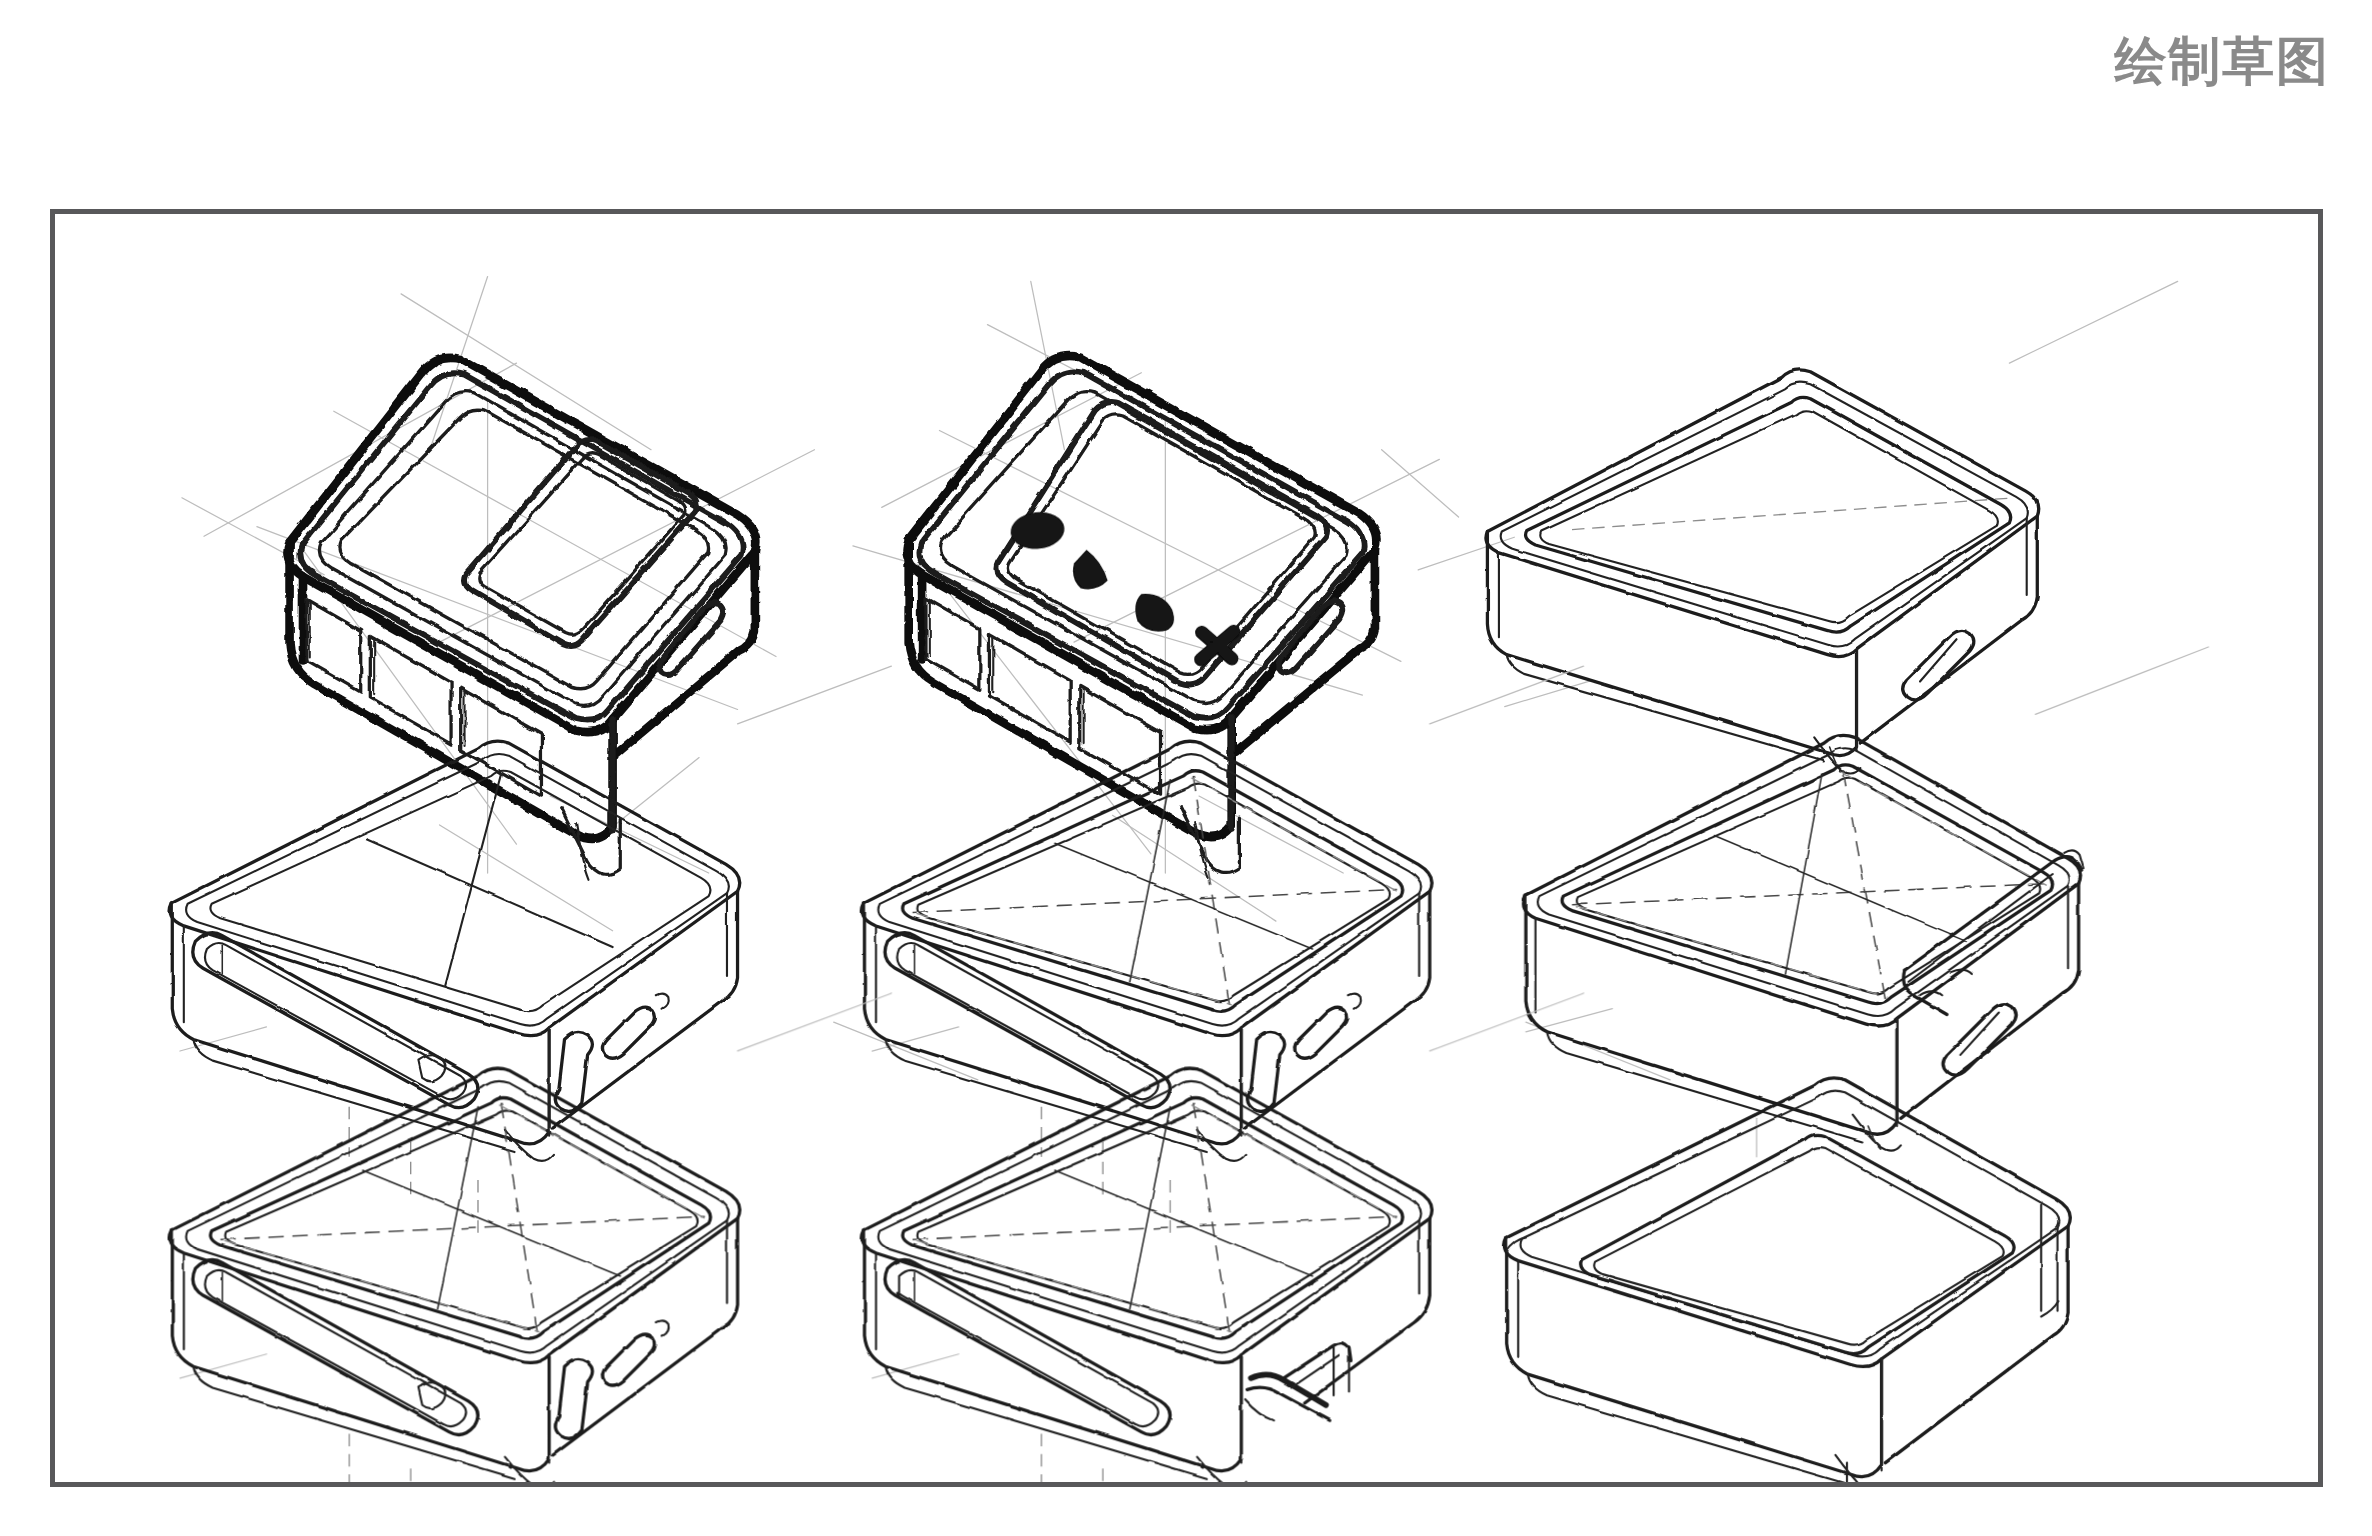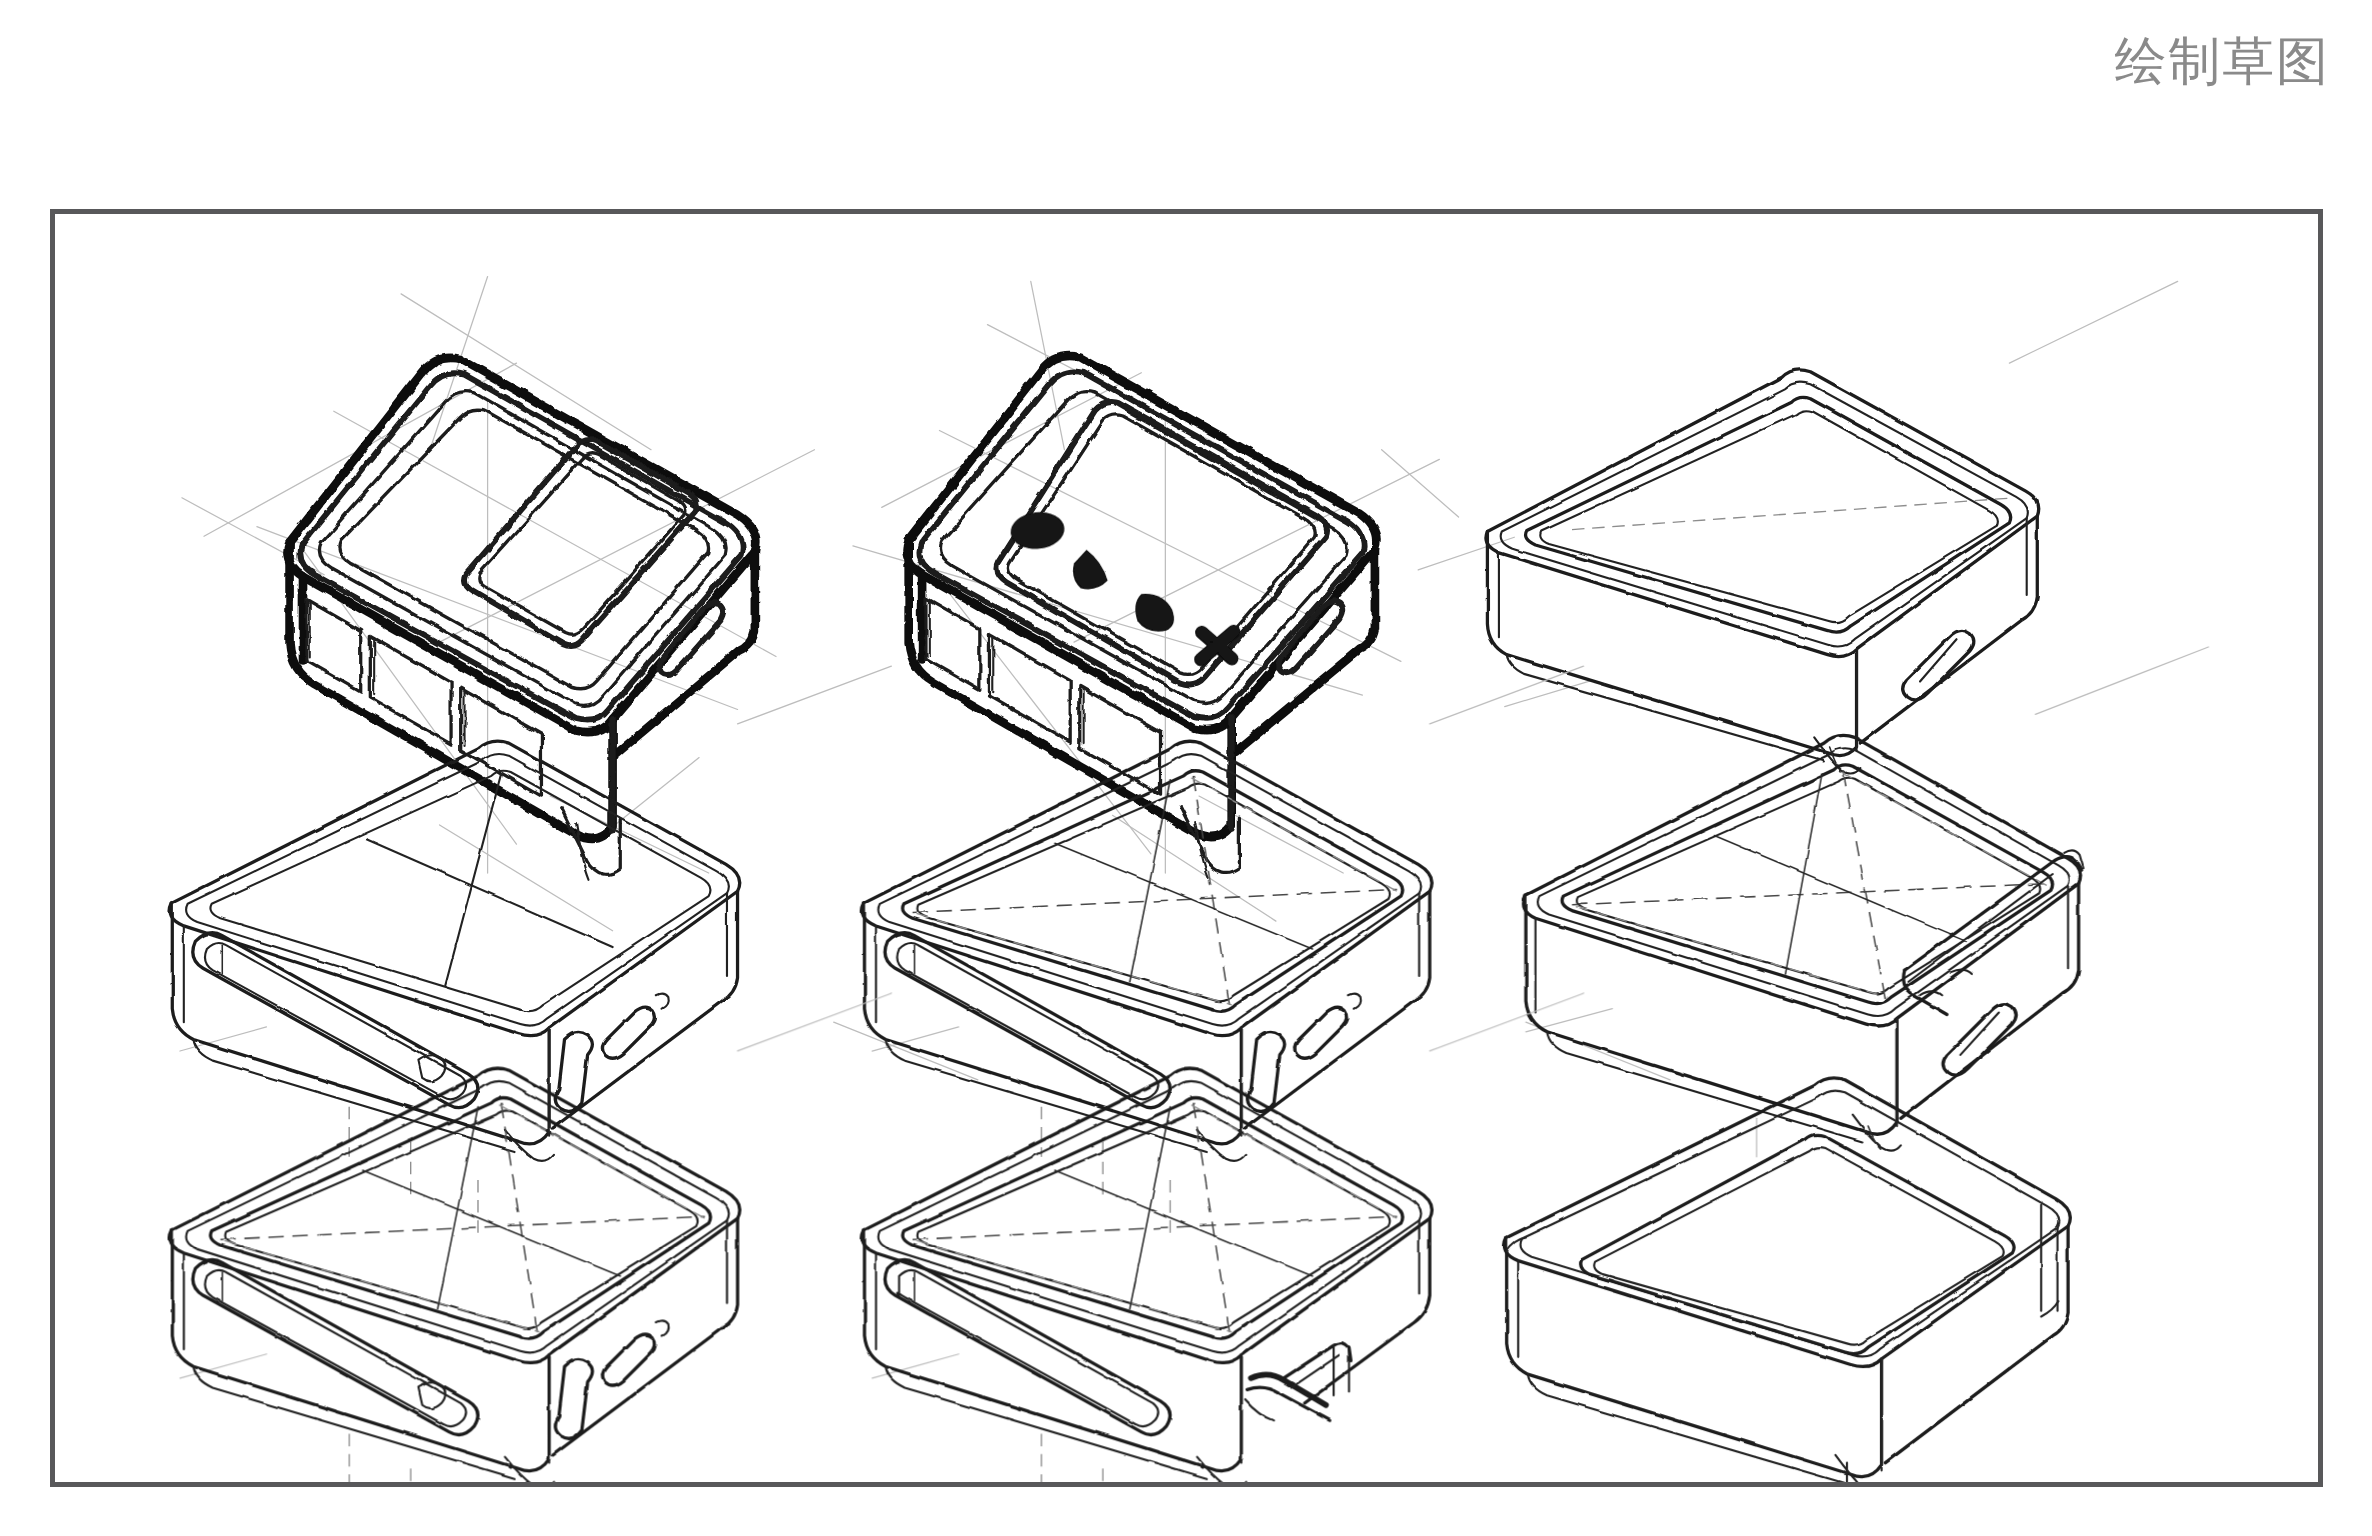--- a/index.html
+++ b/index.html
@@ -15,21 +15,21 @@
     overflow: hidden;
     font-family: "Liberation Sans", "DejaVu Sans", sans-serif;
   }
 
   
   #page-title {
     position: absolute;
     right: 43px;
     top: 33px;
     font-size: 52px;
-    font-weight: 400;
+    font-weight: 700;
     color: #8a8a8a;
     letter-spacing: 1.9px;
     line-height: 1.1;
     white-space: nowrap;
     user-select: none;
   }
 
   
   #sketch-board {
     position: absolute;

